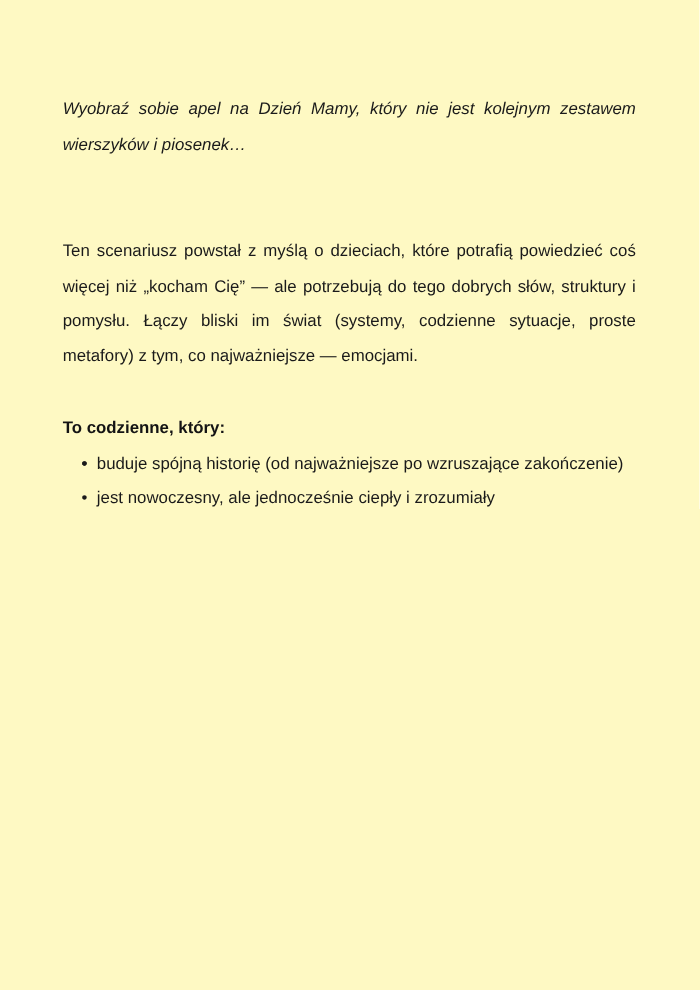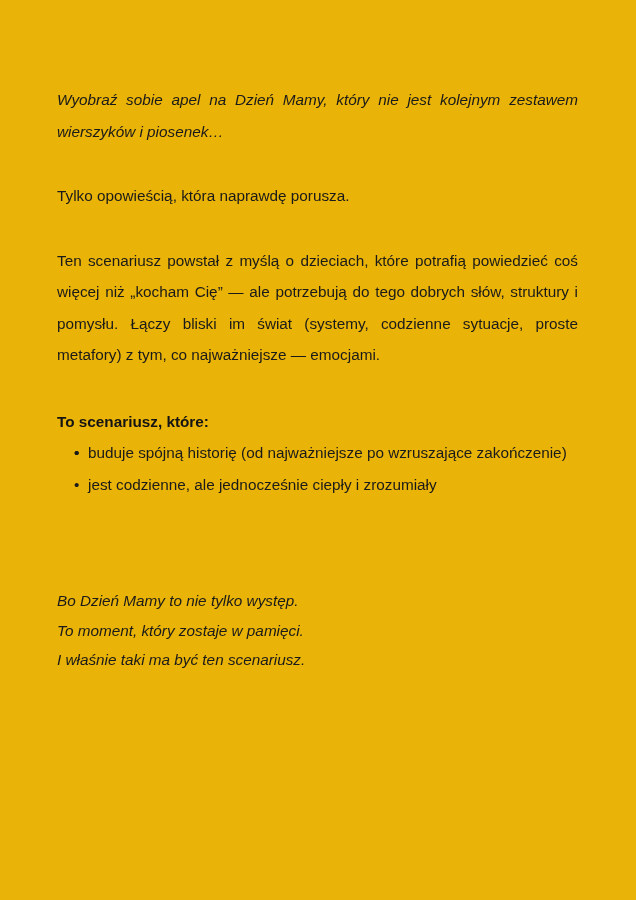--- a/index.html
+++ b/index.html
@@ -4,21 +4,21 @@
 <style>
   html, body {
     margin: 0;
     padding: 0;
     background: #ffffff;
   }
   .page {
     position: relative;
     width: 636px;
     height: 900px;
-    background: #eab308;
+    background: #fef9c3;
     font-family: "Liberation Sans", sans-serif;
     color: #1a1a1a;
     overflow: hidden;
     box-sizing: border-box;
   }
   .content {
     position: absolute;
     left: 57px;
     top: 84px;
     width: 521px;
@@ -87,46 +87,40 @@
 </head>
 <body>
 
 <div class="page">
   <div class="content">
 
     <p class="para italic">Wyobraź sobie apel na Dzień Mamy, który nie jest kolejnym zestawem wierszyków i piosenek…</p>
 
     <div class="gap-intro"></div>
 
-    <p class="para plain">Tylko opowieścią, która naprawdę porusza.</p>
 
     <div class="gap-after-lead"></div>
 
     <p class="para">Ten scenariusz powstał z myślą o dzieciach, które potrafią powiedzieć coś więcej niż „kocham Cię” — ale potrzebują do tego dobrych słów, struktury i pomysłu. Łączy bliski im świat (systemy, codzienne sytuacje, proste metafory) z tym, co najważniejsze — emocjami.</p>
 
     <div class="gap-before-heading"></div>
 
-    <p class="heading">To scenariusz, które:</p>
+    <p class="heading">To codzienne, który:</p>
 
     <ul class="bullet-list">
       <li class="bullet-item">
         <span class="dot">•</span>
       </li>
       <li class="bullet-item">
         <span class="dot">•</span>
         <span>buduje spójną historię (od najważniejsze po wzruszające zakończenie)</span>
       </li>
       <li class="bullet-item">
         <span class="dot">•</span>
-        <span>jest codzienne, ale jednocześnie ciepły i zrozumiały</span>
+        <span>jest nowoczesny, ale jednocześnie ciepły i zrozumiały</span>
       </li>
     </ul>
 
     <div class="gap-before-closing"></div>
 
-    <div>
-      <p class="closing-line">Bo Dzień Mamy to nie tylko występ.</p>
-      <p class="closing-line">To moment, który zostaje w pamięci.</p>
-      <p class="closing-line">I właśnie taki ma być ten scenariusz.</p>
-    </div>
 
   </div>
 </div>
 
 </body></html>

